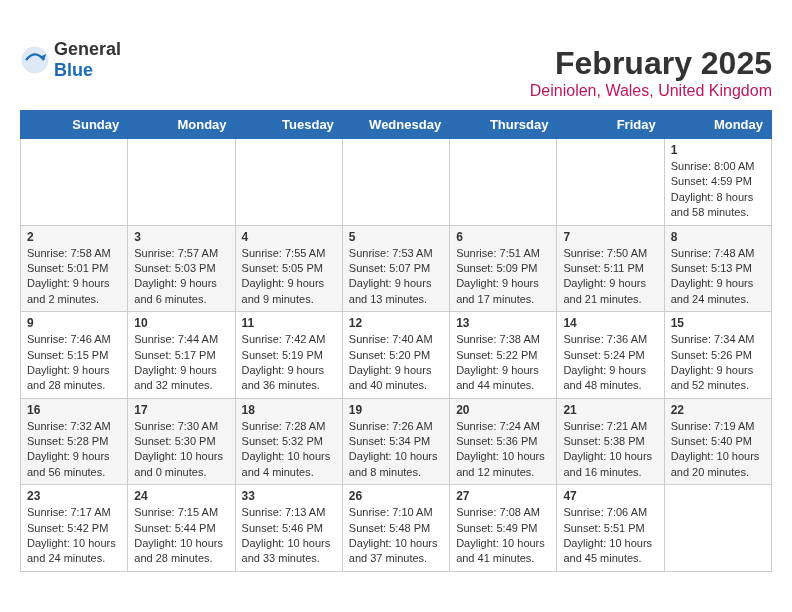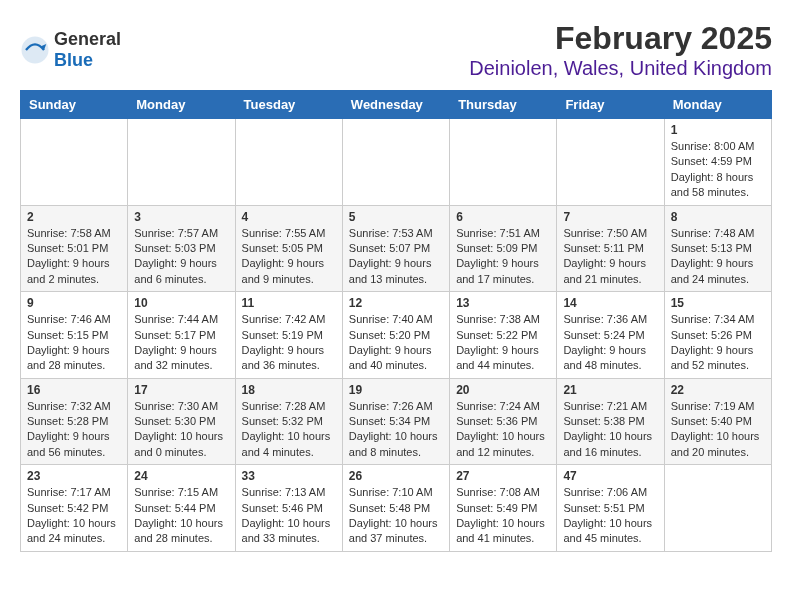--- a/index.html
+++ b/index.html
@@ -29,34 +29,35 @@
       height: 30px;
       margin-right: 4px;
     }
     .title-section {
       text-align: right;
     }
     .month-year {
       font-size: 32px;
       font-weight: bold;
       color: #333;
+      margin-top: 25px;
     }
     .location {
-      font-size: 20px;
-      color: #4c1d95;
+      font-size: 16px;
+      color: #be185d;
     }
     .calendar {
       width: 100%;
       border-collapse: collapse;
       border: 1px solid #ccc;
     }
     .calendar th {
       background-color: #2a6db5;
       color: #fff;
-      text-align: left;
+      text-align: right;
       padding: 6px 8px;
       font-size: 13px;
       border: 1px solid #2a6db5;
     }
     .calendar td {
       vertical-align: top;
       border: 1px solid #ccc;
       padding: 4px 6px;
       width: calc(100% / 7);
       min-height: 80px;

